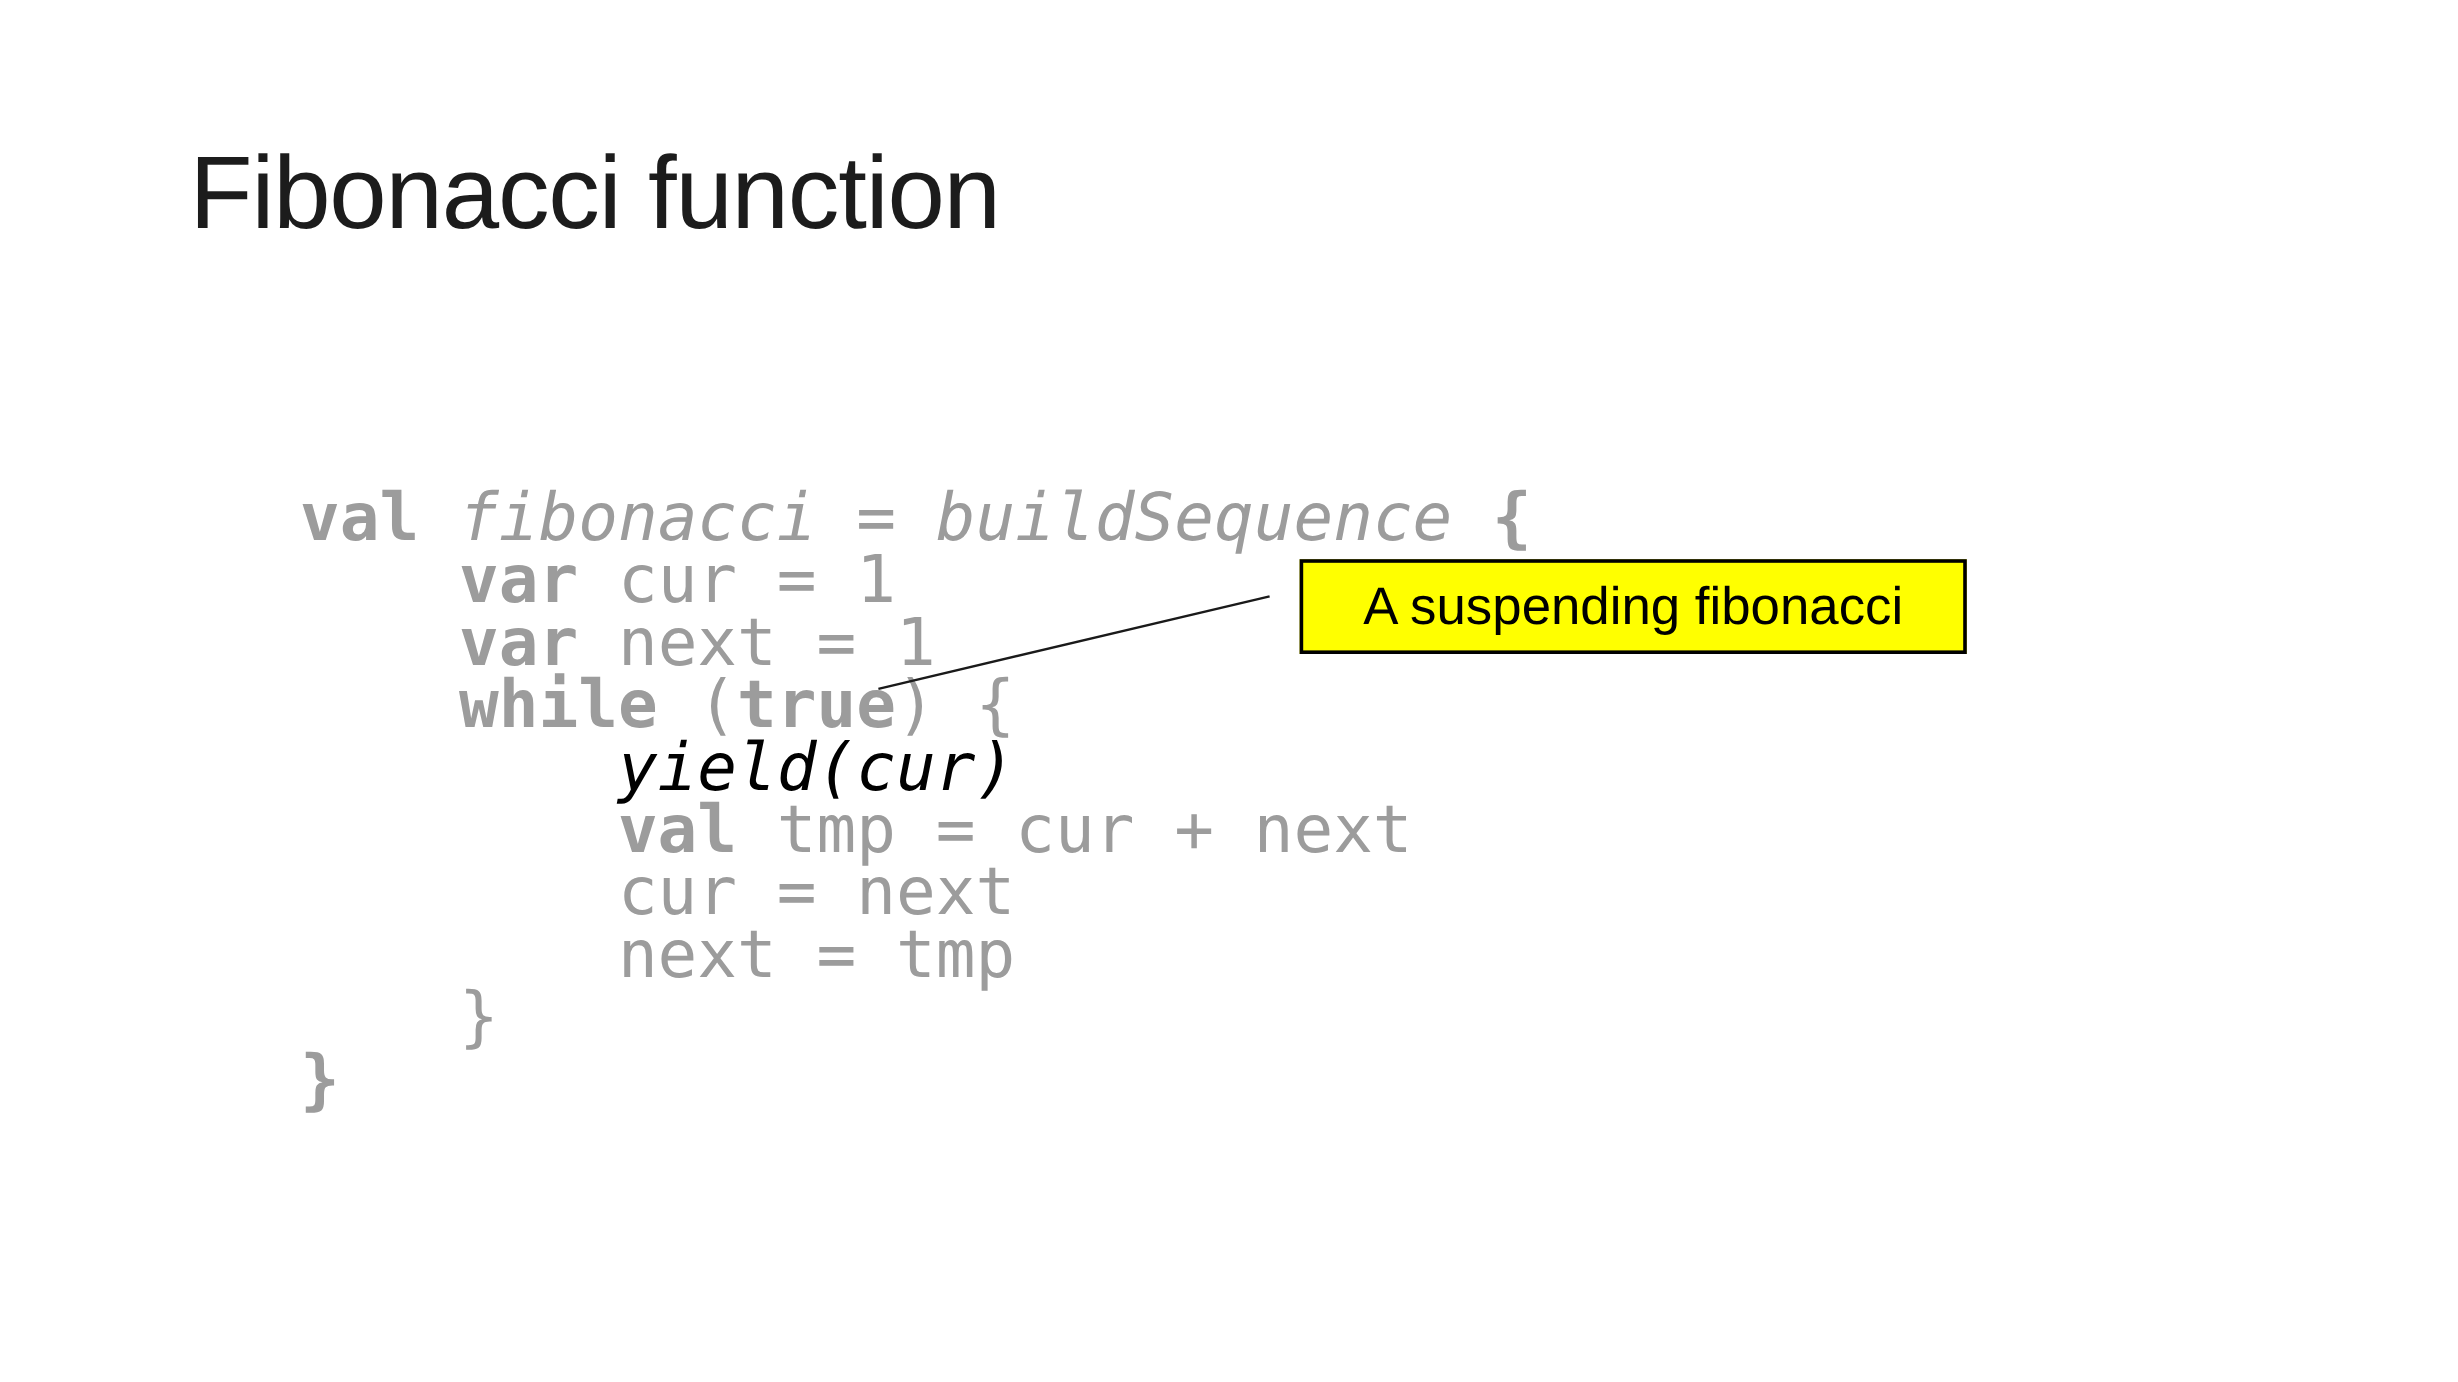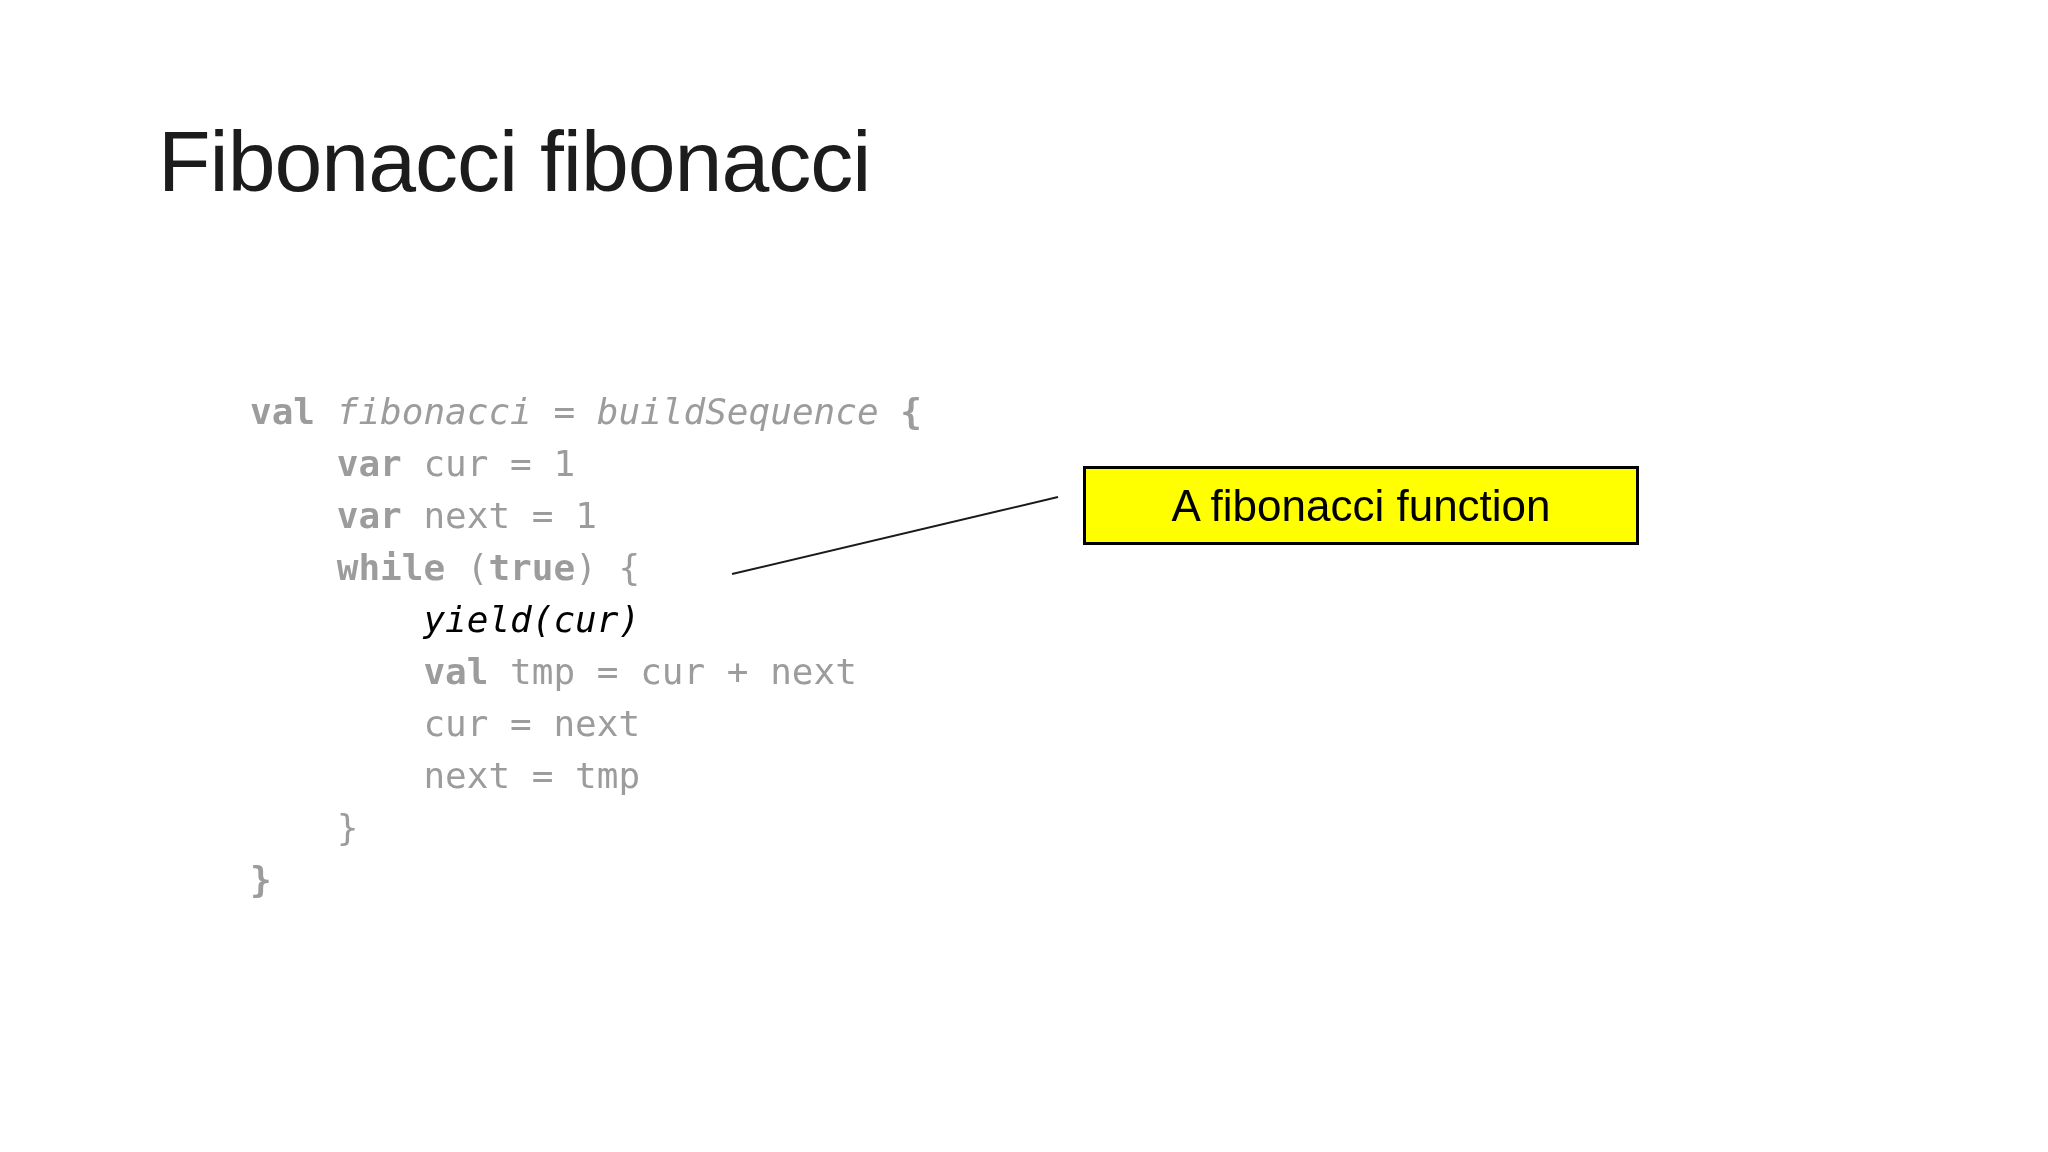--- a/index.html
+++ b/index.html
@@ -20,21 +20,21 @@
     font-size: 86px;
     font-weight: 300;
     letter-spacing: -1px;
     color: var(--title-color, #1c1c1c);
     white-space: nowrap;
   }
   .code-block {
     position: absolute;
     left: 250px; top: 350px;
     font-family: "DejaVu Sans Mono", monospace;
-    font-size: 36px;
+    font-size: 55px;
     line-height: 52px;
     color: var(--code-gray, #9c9c9c);
     white-space: pre;
   }
   .code-line { display: block; }
   .tok-kw { font-weight: bold; }
   .tok-it { font-style: italic; }
   .tok-hl { color: var(--code-highlight, #000000); font-style: italic; }
   .connector-svg {
     position: absolute; left: 0; top: 0;
@@ -56,25 +56,25 @@
     font-size: 44px;
     color: var(--callout-text, #000000);
     white-space: nowrap;
   }
 </style>
 </head>
 <body style="--bg: #ffffff; --title-color: #1c1c1c; --code-gray: #9c9c9c; --code-highlight: #000000; --callout-bg: #ffff00; --callout-border: #000000; --callout-text: #000000;">
 
 <div class="slide">
 
-  <div class="slide-title">Fibonacci fibonacci</div>
+  <div class="slide-title">Fibonacci function</div>
 
   <pre class="code-block"><span class="code-line"><span class="tok-kw">val</span><span> </span><span class="tok-it">fibonacci</span><span> = </span><span class="tok-it">buildSequence</span><span> </span><span class="tok-kw">{</span></span><span class="code-line"><span>    </span><span class="tok-kw">var</span><span> cur = 1</span></span><span class="code-line"><span>    </span><span class="tok-kw">var</span><span> next = 1</span></span><span class="code-line"><span>    </span><span class="tok-kw">while</span><span> (</span><span class="tok-kw">true</span><span>) {</span></span><span class="code-line"><span>        </span><span class="tok-hl">yield(cur)</span></span><span class="code-line"><span>        </span><span class="tok-kw">val</span><span> tmp = cur + next</span></span><span class="code-line"><span>        cur = next</span></span><span class="code-line"><span>        next = tmp</span></span><span class="code-line"><span>    }</span></span><span class="code-line"><span class="tok-kw">}</span></span></pre>
 
   <svg class="connector-svg">
     <line id="connector-line" x1="732" y1="574" x2="1058" y2="497" stroke-width="2" stroke="#1a1a1a"></line>
   </svg>
 
   <div class="callout-box">
-    <span class="callout-label">A fibonacci function</span>
+    <span class="callout-label">A suspending fibonacci</span>
   </div>
 
 </div>
 
 </body></html>

